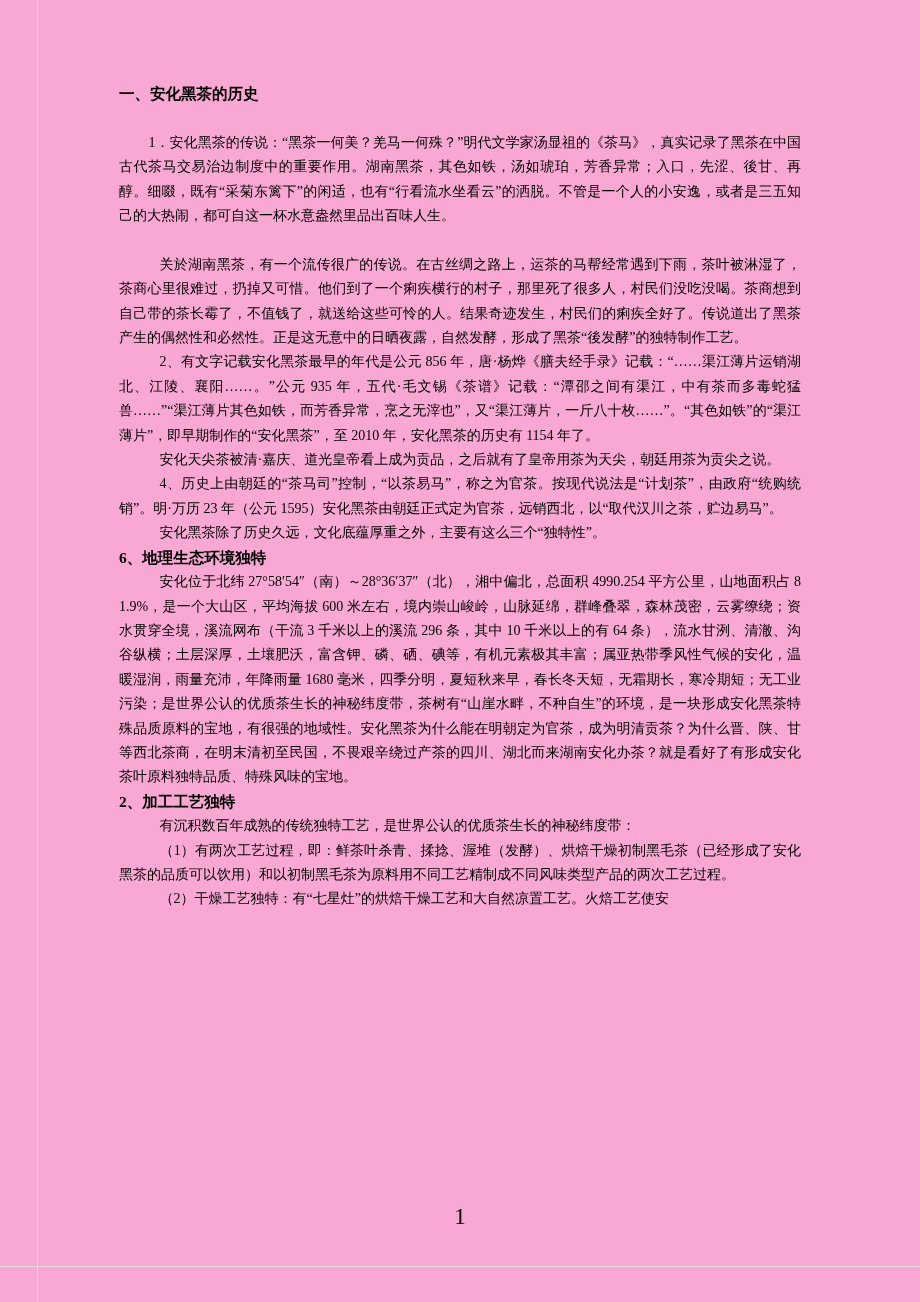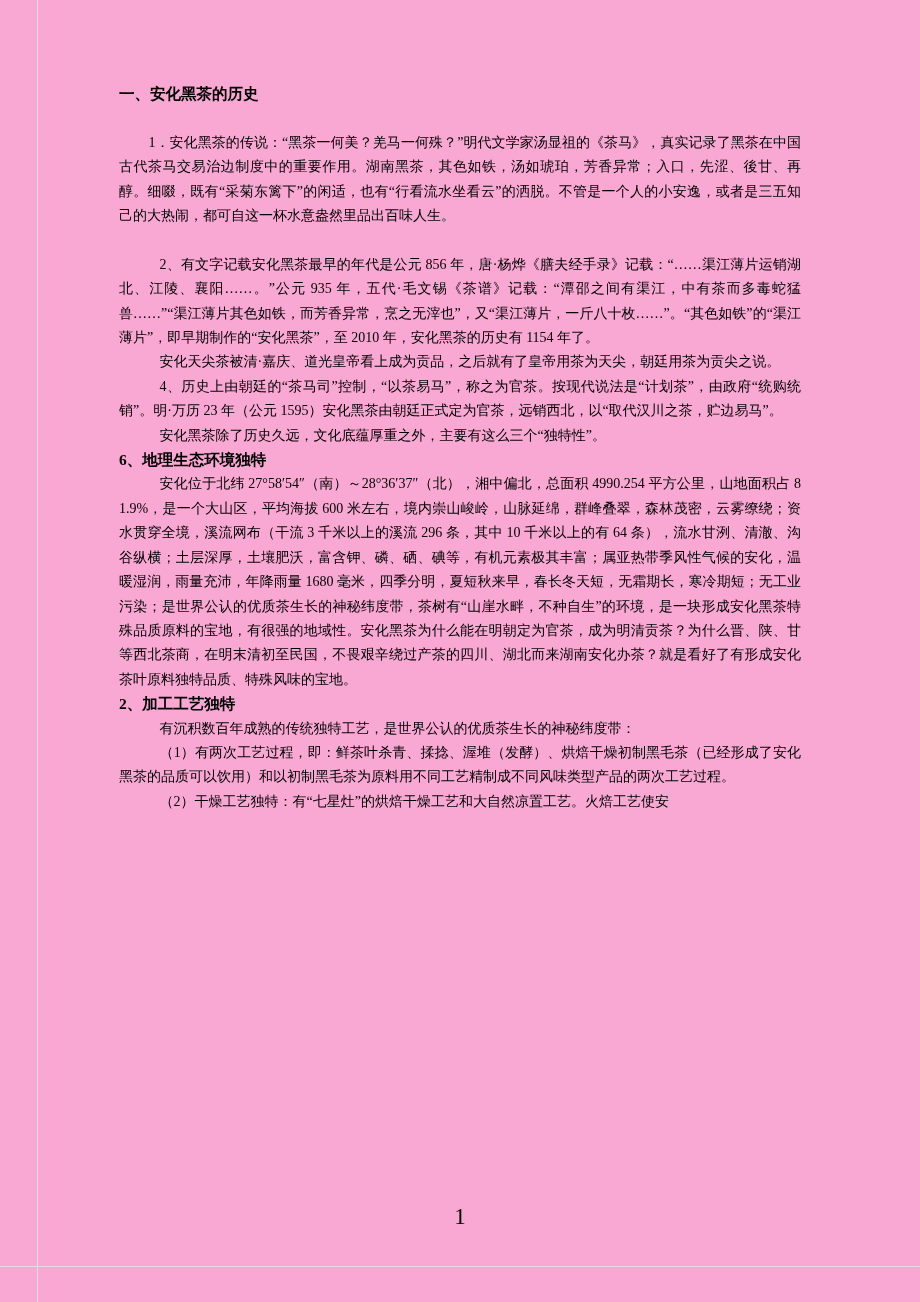--- a/index.html
+++ b/index.html
@@ -80,20 +80,21 @@
 
   <div class="content">
     <h1 class="heading">一、安化黑茶的历史</h1>
 
     <div class="blank-line"></div>
 
     <p class="para indent-sm">1．安化黑茶的传说：“黑茶一何美？羌马一何殊？”明代文学家汤显祖的《茶马》，真实记录了黑茶在中国古代茶马交易治边制度中的重要作用。湖南黑茶，其色如铁，汤如琥珀，芳香异常；入口，先涩、後甘、再醇。细啜，既有“采菊东篱下”的闲适，也有“行看流水坐看云”的洒脱。不管是一个人的小安逸，或者是三五知己的大热闹，都可自这一杯水意盎然里品出百味人生。</p>
 
     <div class="blank-line"></div>
 
+    <p class="para">关於湖南黑茶，有一个流传很广的传说。在古丝绸之路上，运茶的马帮经常遇到下雨，茶叶被淋湿了，茶商心里很难过，扔掉又可惜。他们到了一个痢疾横行的村子，那里死了很多人，村民们没吃没喝。茶商想到自己带的茶长霉了，不值钱了，就送给这些可怜的人。结果奇迹发生，村民们的痢疾全好了。传说道出了黑茶产生的偶然性和必然性。正是这无意中的日晒夜露，自然发酵，形成了黑茶“後发酵”的独特制作工艺。</p>
     <p class="para">2、有文字记载安化黑茶最早的年代是公元 856 年，唐·杨烨《膳夫经手录》记载：“……渠江薄片运销湖北、江陵、襄阳……。”公元 935 年，五代·毛文锡《茶谱》记载：“潭邵之间有渠江，中有茶而多毒蛇猛兽……”“渠江薄片其色如铁，而芳香异常，烹之无滓也”，又“渠江薄片，一斤八十枚……”。“其色如铁”的“渠江薄片”，即早期制作的“安化黑茶”，至 2010 年，安化黑茶的历史有 1154 年了。</p>
     <p class="para">安化天尖茶被清·嘉庆、道光皇帝看上成为贡品，之后就有了皇帝用茶为天尖，朝廷用茶为贡尖之说。</p>
     <p class="para">4、历史上由朝廷的“茶马司”控制，“以茶易马”，称之为官茶。按现代说法是“计划茶”，由政府“统购统销”。明·万历 23 年（公元 1595）安化黑茶由朝廷正式定为官茶，远销西北，以“取代汉川之茶，贮边易马”。</p>
 
     <p class="para">安化黑茶除了历史久远，文化底蕴厚重之外，主要有这么三个“独特性”。</p>
 
     <h1 class="heading">6、地理生态环境独特</h1>
     <p class="para">安化位于北纬 27°58′54″（南）～28°36′37″（北），湘中偏北，总面积 4990.254 平方公里，山地面积占 81.9%，是一个大山区，平均海拔 600 米左右，境内崇山峻岭，山脉延绵，群峰叠翠，森林茂密，云雾缭绕；资水贯穿全境，溪流网布（干流 3 千米以上的溪流 296 条，其中 10 千米以上的有 64 条），流水甘洌、清澈、沟谷纵横；土层深厚，土壤肥沃，富含钾、磷、硒、碘等，有机元素极其丰富；属亚热带季风性气候的安化，温暖湿润，雨量充沛，年降雨量 1680 毫米，四季分明，夏短秋来早，春长冬天短，无霜期长，寒冷期短；无工业污染；是世界公认的优质茶生长的神秘纬度带，茶树有“山崖水畔，不种自生”的环境，是一块形成安化黑茶特殊品质原料的宝地，有很强的地域性。安化黑茶为什么能在明朝定为官茶，成为明清贡茶？为什么晋、陕、甘等西北茶商，在明末清初至民国，不畏艰辛绕过产茶的四川、湖北而来湖南安化办茶？就是看好了有形成安化茶叶原料独特品质、特殊风味的宝地。</p>
 
     <h1 class="heading">2、加工工艺独特</h1>

